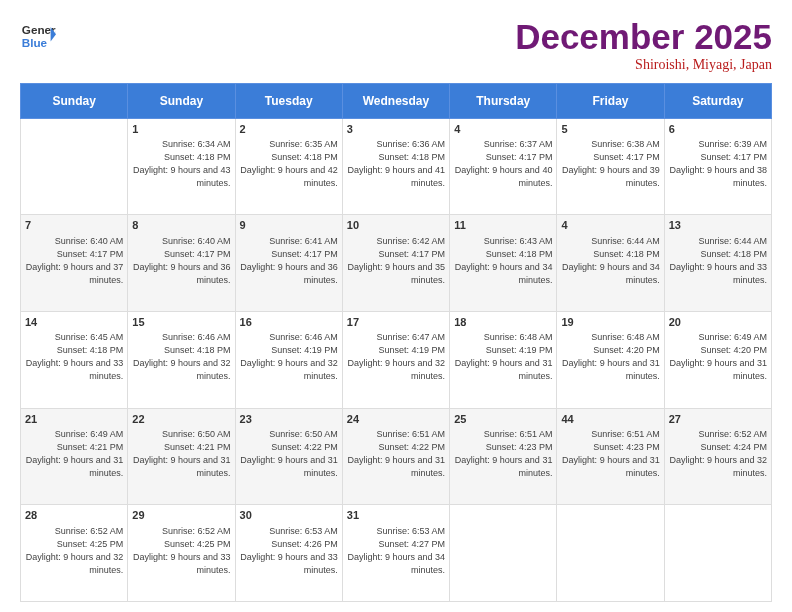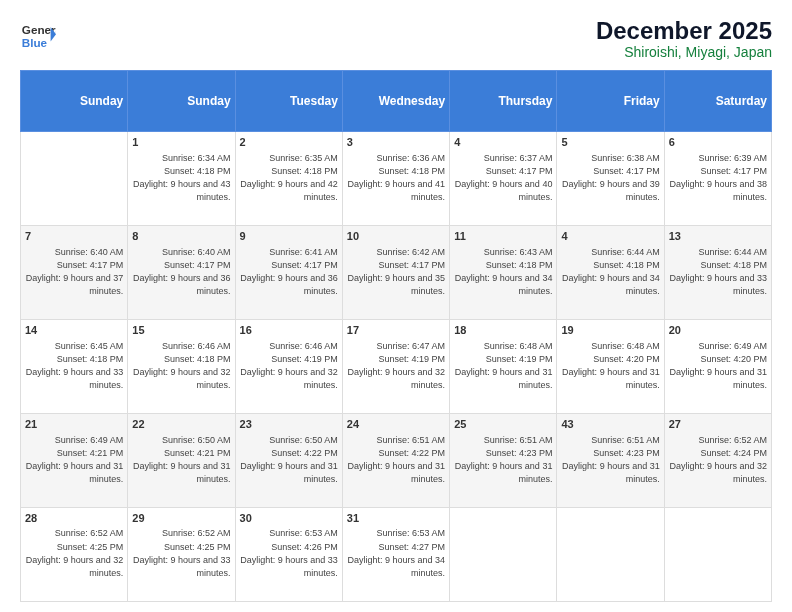--- a/index.html
+++ b/index.html
@@ -30,43 +30,44 @@
     }
     .logo-icon {
       width: 36px;
       height: 36px;
       margin-right: 4px;
     }
     .title-block {
       text-align: right;
     }
     .calendar-title {
-      font-size: 24px;
+      font-size: 35px;
       font-weight: bold;
-      color: #0f172a;
+      color: #701a75;
       line-height: 1.1;
     }
     .calendar-subtitle {
       font-size: 14px;
-      color: #15803d;
+      color: #b91c1c;
+      font-family: Liberation Serif, serif;
     }
     .calendar {
       flex: 1;
       border: 1px solid #ccc;
       border-collapse: collapse;
       width: 100%;
       table-layout: fixed;
     }
     .calendar th {
       background-color: #3b7dd8;
       color: #fff;
       font-size: 12px;
       font-weight: bold;
-      padding: 23px 4px;
-      text-align: right;
+      padding: 10px 4px;
+      text-align: center;
       border: 1px solid #5a8fe0;
     }
     .calendar td {
       border: 1px solid #ddd;
       vertical-align: top;
       padding: 3px 4px;
       font-size: 9.5px;
       color: #333;
       line-height: 1.4;
       height: 85px;
@@ -223,21 +224,21 @@
           </td>
           <td>
             <span class="day-num">24</span>
             <div class="day-info">Sunrise: 6:51 AM<br>Sunset: 4:22 PM<br>Daylight: 9 hours and 31 minutes.</div>
           </td>
           <td>
             <span class="day-num">25</span>
             <div class="day-info">Sunrise: 6:51 AM<br>Sunset: 4:23 PM<br>Daylight: 9 hours and 31 minutes.</div>
           </td>
           <td>
-            <span class="day-num">43</span>
+            <span class="day-num">44</span>
             <div class="day-info">Sunrise: 6:51 AM<br>Sunset: 4:23 PM<br>Daylight: 9 hours and 31 minutes.</div>
           </td>
           <td>
             <span class="day-num">27</span>
             <div class="day-info">Sunrise: 6:52 AM<br>Sunset: 4:24 PM<br>Daylight: 9 hours and 32 minutes.</div>
           </td>
         </tr>
         <tr>
           <td>
             <span class="day-num">28</span>

